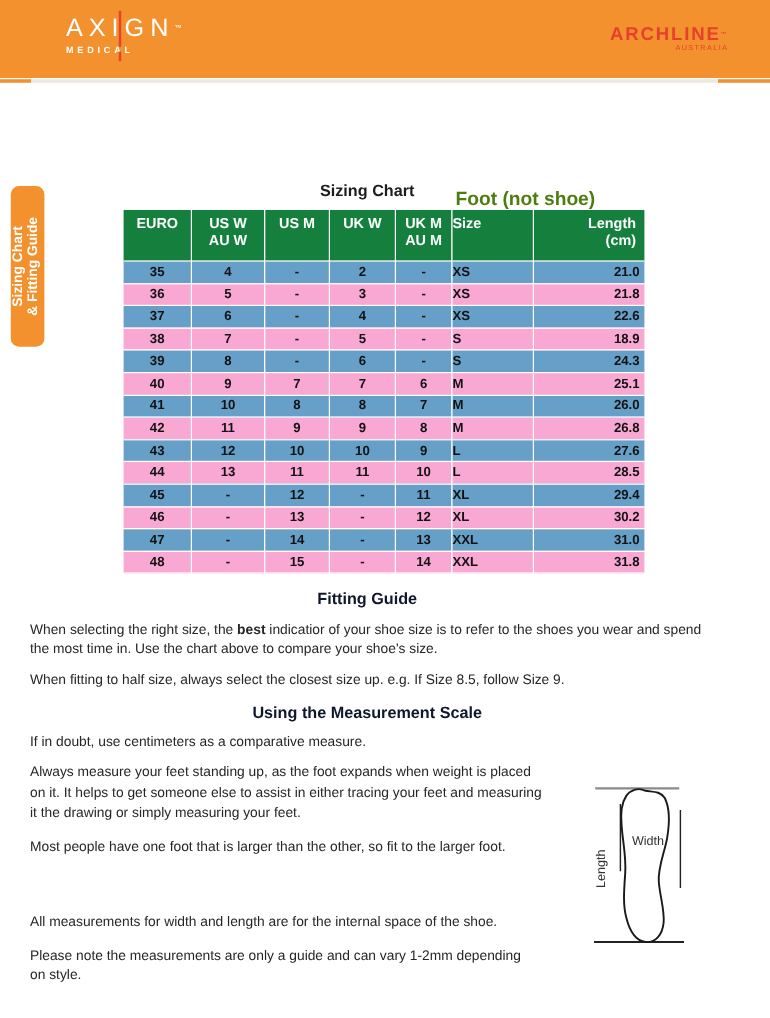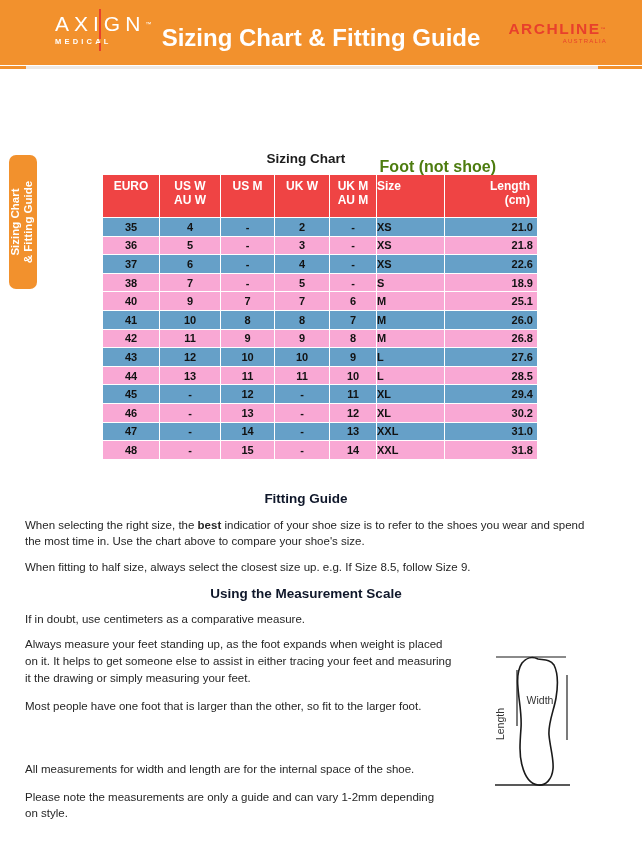--- a/index.html
+++ b/index.html
@@ -32,21 +32,21 @@
   
   .chart-heading{position:absolute;left:0;top:151px;width:612px;text-align:center;
                  font-size:13.5px;font-weight:bold;color:#1d1d1d;}
   .foot-note{position:absolute;right:146px;top:158px;font-size:16px;font-weight:bold;color:#4d7c0f;}
 
   
   .tablewrap{position:absolute;left:103px;top:175px;}
   table{border-collapse:collapse;table-layout:fixed;width:409px;}
   th,td{border-right:1px solid #fff;border-bottom:1px solid #fff;font-weight:bold;}
   th:last-child,td:last-child{border-right:none;}
-  th{background:#ef4444;color:#fff;font-size:12px;height:37px;vertical-align:top;padding-top:4px;text-align:center;}
+  th{background:#15803d;color:#fff;font-size:12px;height:37px;vertical-align:top;padding-top:4px;text-align:center;}
   th .l2{display:block;font-weight:bold;}
   td{height:17.6px;font-size:11px;color:#121212;text-align:center;padding:0;}
   tr td{background:#66A0C8;}
   tr.alt td{background:#f9a8d4;}
   .c0{width:54px;} .c1{width:58px;} .c2{width:51px;} .c3{width:52px;} .c4{width:44px;}
   .c5{width:66px;text-align:left;padding-left:0;}
   .c6{width:84px;text-align:right;}
   td.c6{padding-right:4px;text-align:right;} th.c6{padding-right:7px;}
 
   
@@ -64,21 +64,20 @@
 
 <div class="page">
 
   <div class="band">
     <div class="brand">
       <div class="nm"><span>AXIGN</span><span class="tm">™</span></div>
       <div class="sub">MEDICAL</div>
       <div class="redline"></div>
       <div class="reddot"></div>
     </div>
-    <div class="pagetitle">Sizing Chart &amp; Fitting Guide</div>
     <div class="partner">
       <div class="nm"><span>ARCHLINE</span><span class="tm">™</span></div>
       <div class="sub">AUSTRALIA</div>
     </div>
   </div>
   <div class="divider"></div>
 
   <div class="sidetab"></div>
   <div class="sidetab-text">
     <span>Sizing Chart</span>
@@ -130,20 +129,29 @@
           </tr>
           <tr class="alt">
             <td class="c0">38</td>
             <td class="c1">7</td>
             <td class="c2">-</td>
             <td class="c3">5</td>
             <td class="c4">-</td>
             <td class="c5">S</td>
             <td class="c6">18.9</td>
           </tr>
+          <tr class="">
+            <td class="c0">39</td>
+            <td class="c1">8</td>
+            <td class="c2">-</td>
+            <td class="c3">6</td>
+            <td class="c4">-</td>
+            <td class="c5">S</td>
+            <td class="c6">24.3</td>
+          </tr>
           <tr class="alt">
             <td class="c0">40</td>
             <td class="c1">9</td>
             <td class="c2">7</td>
             <td class="c3">7</td>
             <td class="c4">6</td>
             <td class="c5">M</td>
             <td class="c6">25.1</td>
           </tr>
           <tr class="">

